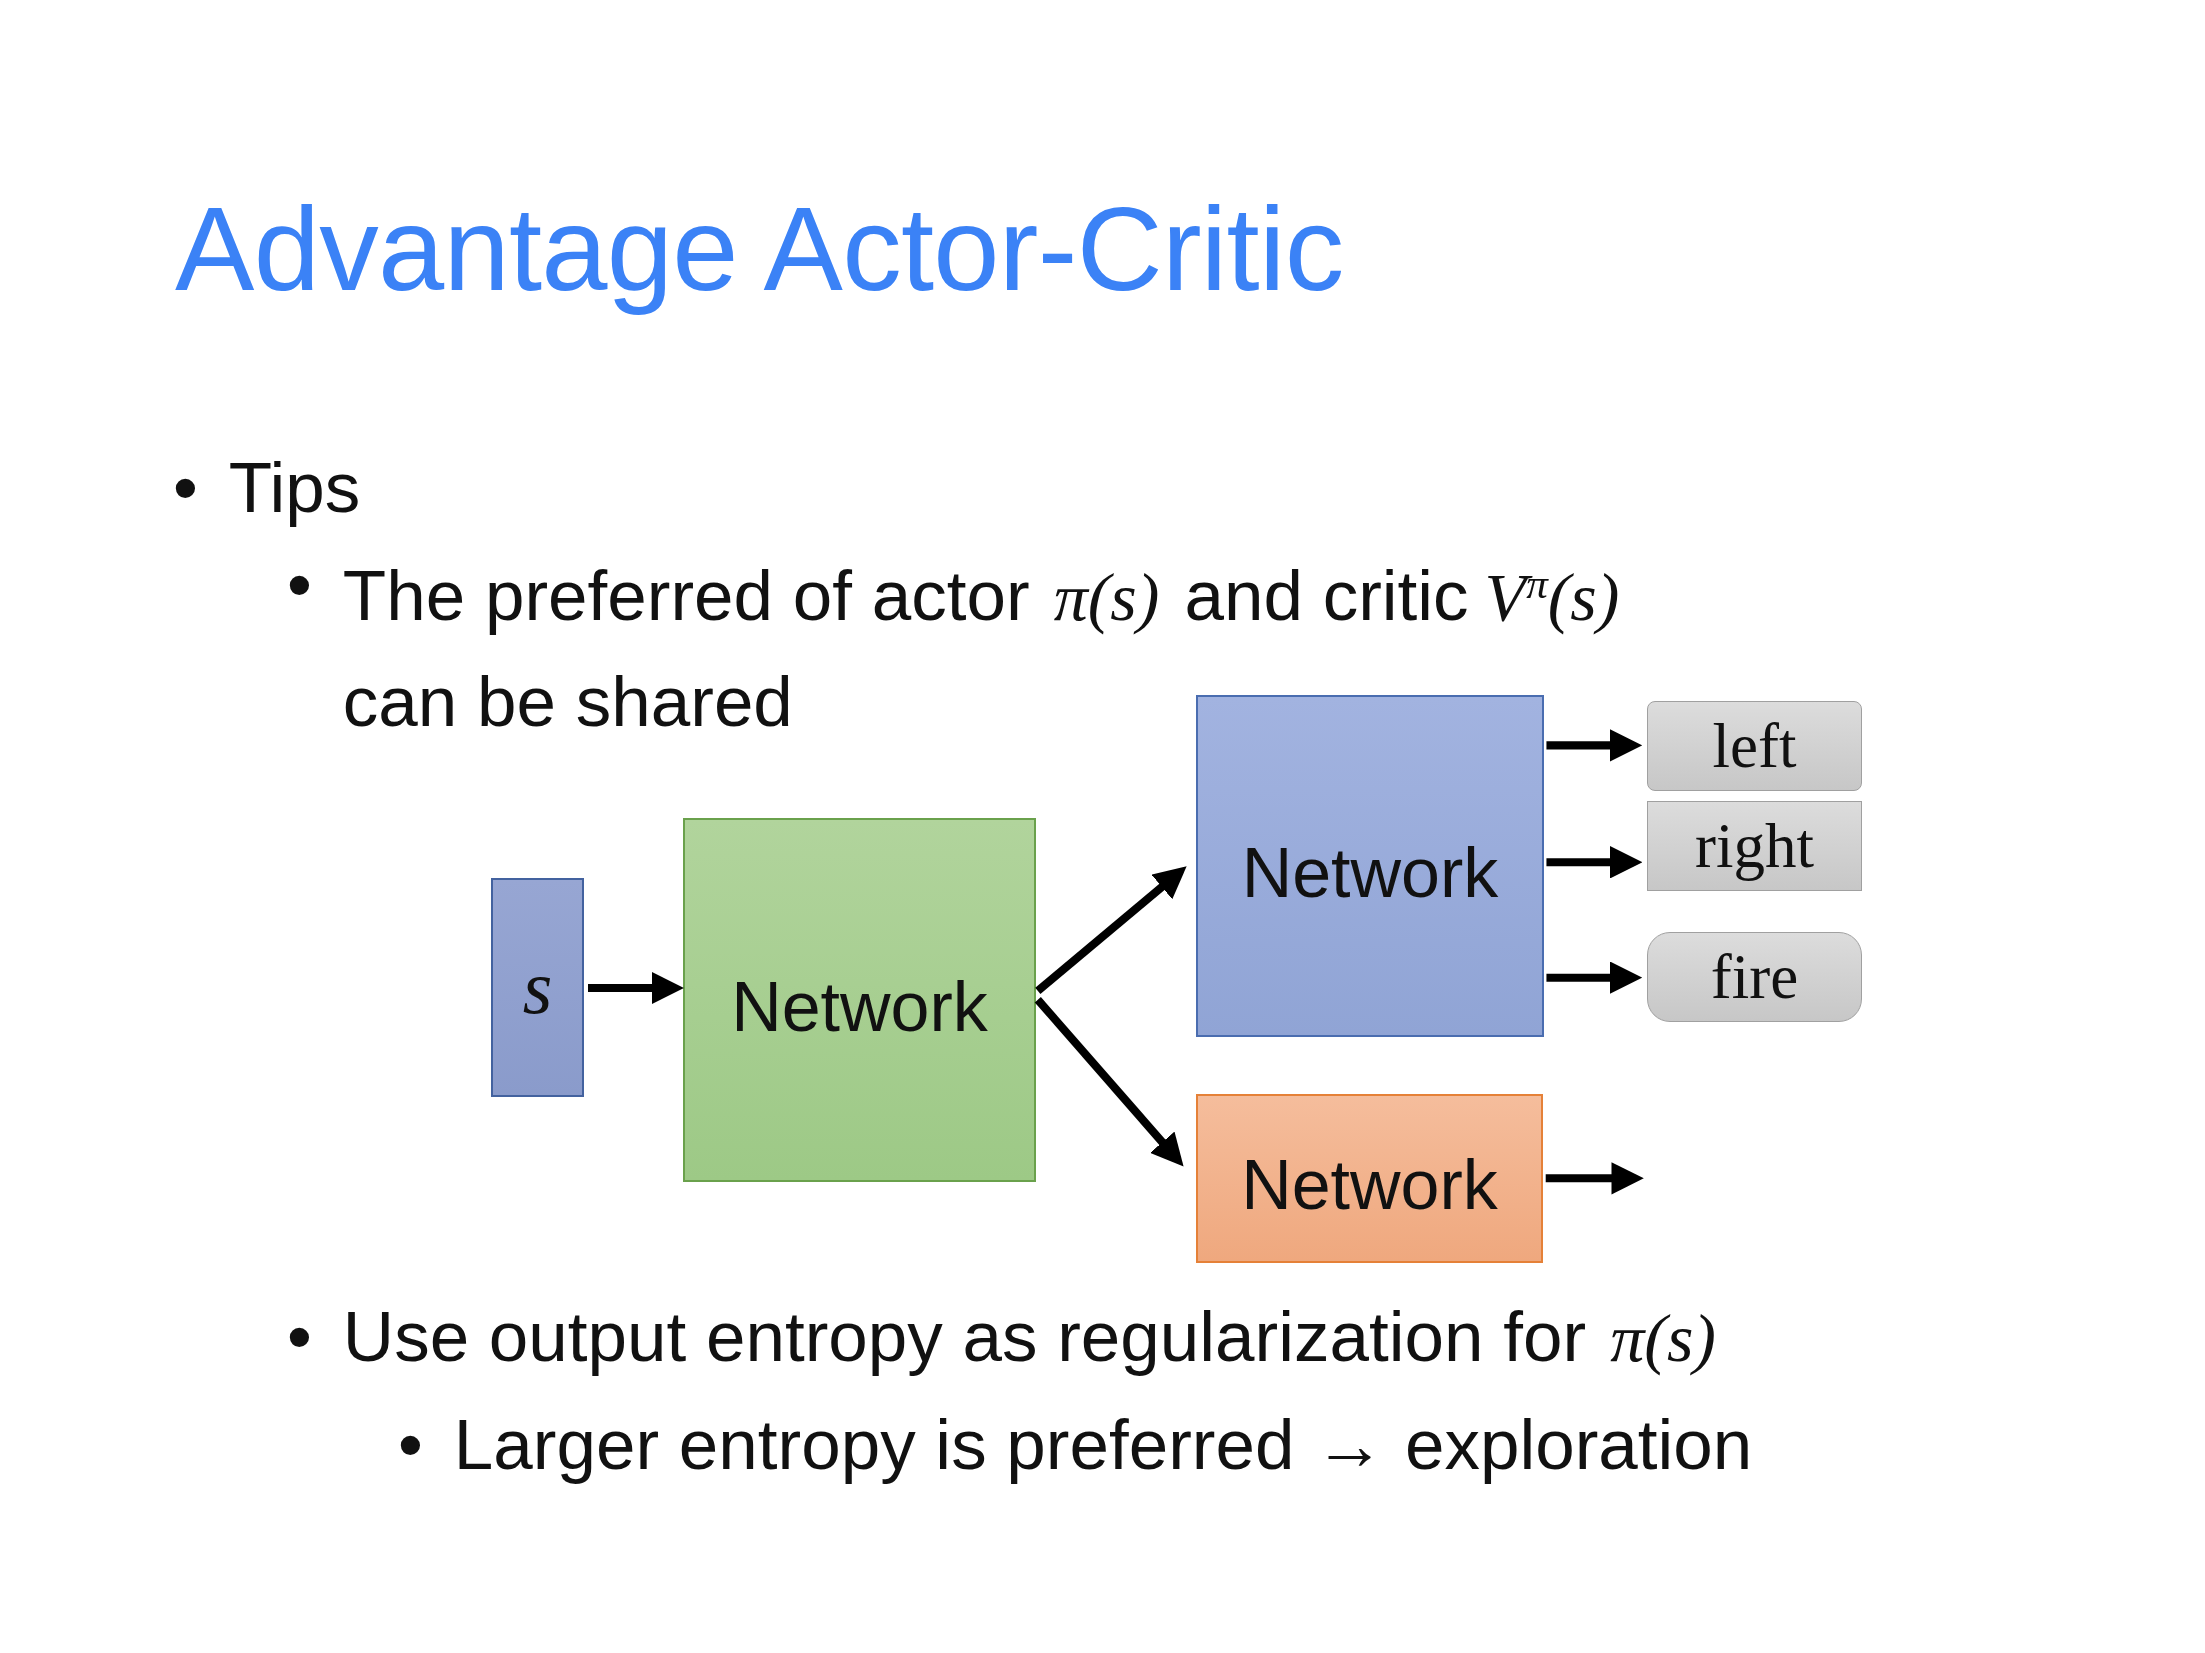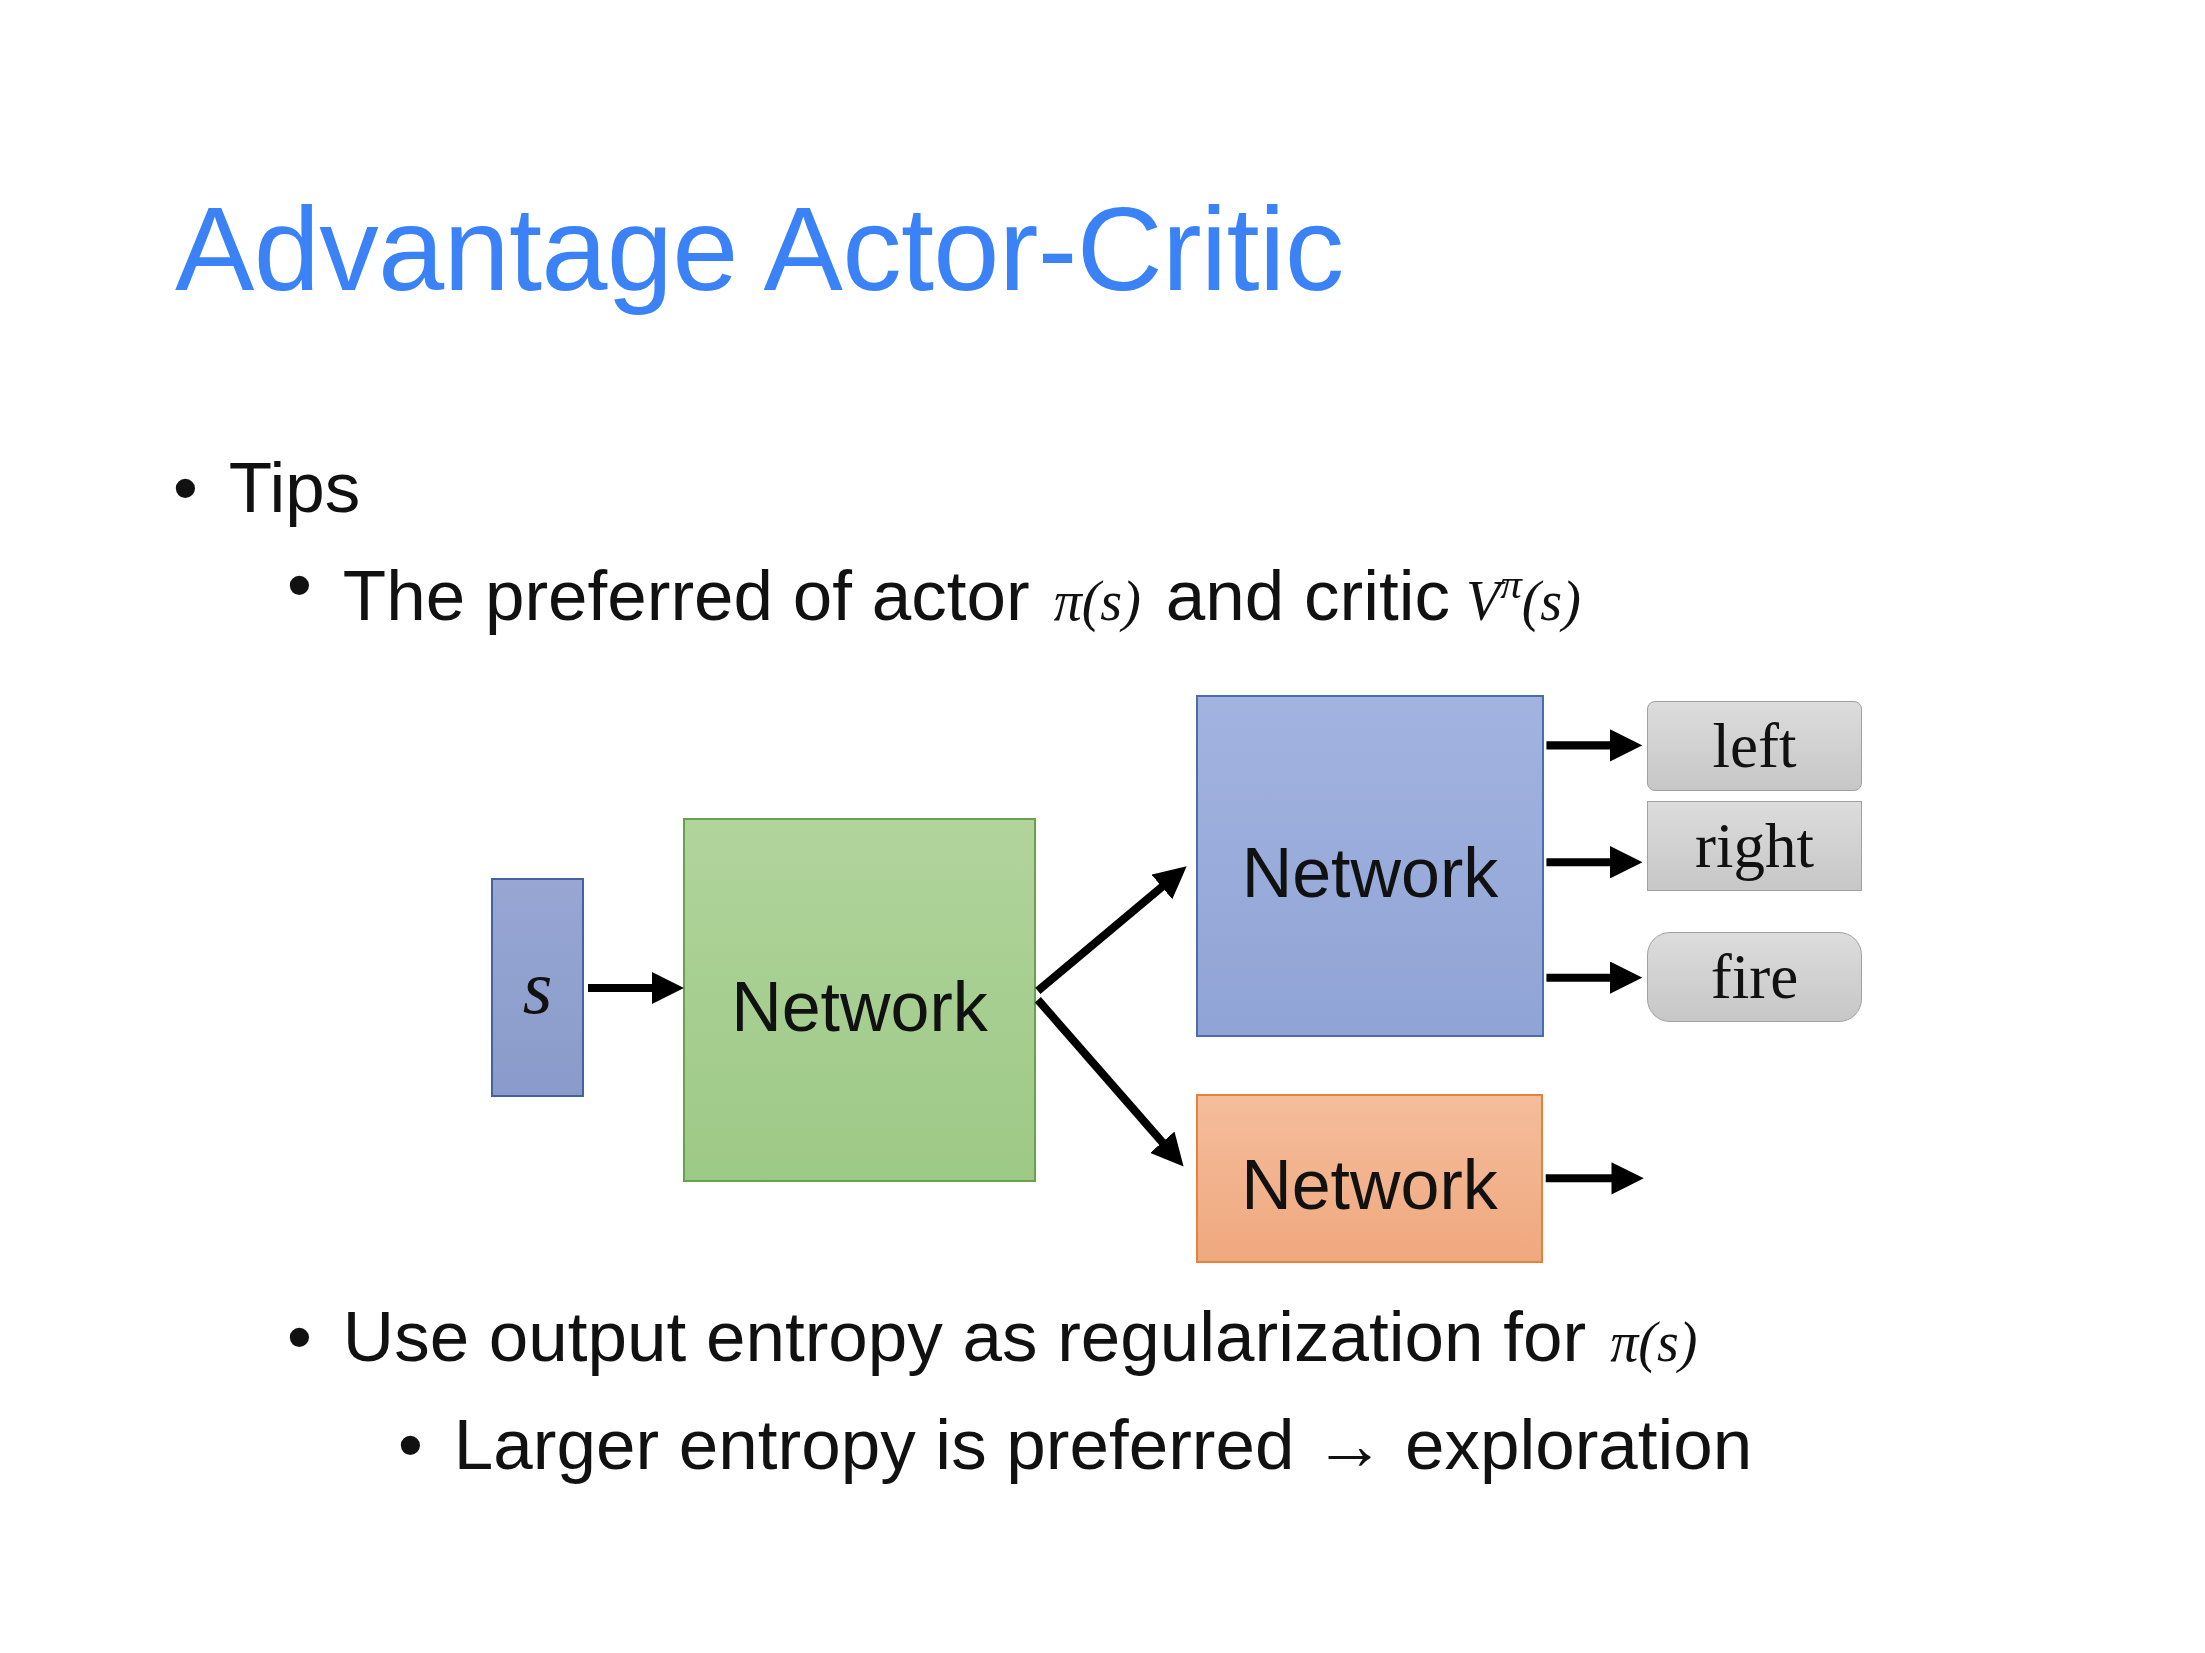--- a/index.html
+++ b/index.html
@@ -11,21 +11,21 @@
            font-size:119px; font-weight:400; letter-spacing:-0.7px;
            color:#3b82f6; white-space:nowrap; }
 
   .row { position:absolute; display:flex; align-items:flex-start;
          font-size:71px; line-height:1.05; white-space:nowrap; }
   .bullet { flex:0 0 auto; margin-right:31px; }
   .row-content { display:block; }
   .row-content .line { line-height:96px; white-space:nowrap; }
 
   .mathi { font-family:"Liberation Serif", serif; font-style:italic;
-           font-size:56px; }
+           font-size:68px; }
   .m-actor { margin-left:4.4px; margin-right:25px; }
   .m-gap { margin-left:16px; }
   .m-tail { margin-left:4.4px; }
   .msup { font-size:43px; position:relative; top:-0.52em; }
 
   
   .box { position:absolute; box-sizing:border-box;
          display:flex; align-items:center; justify-content:center; }
   .box-state { left:491px; top:878px; width:93px; height:219px;
                background:linear-gradient(180deg,#97a6d3 0%,#8a9bcb 100%);
@@ -70,20 +70,21 @@
     <span class="bullet">•</span>
     <span>Tips</span>
   </div>
 
   <div class="row" style="left:287px; top:548px;">
     <span class="bullet">•</span>
     <div class="row-content">
       <div class="line">
         <span>The preferred of actor </span><span class="mathi m-actor">π(s)</span><span>and critic</span><span class="mathgroup m-gap"><span class="mathi">V</span><span class="mathi msup">π</span><span class="mathi">(s)</span></span>
       </div>
+      <div class="line">can be shared</div>
     </div>
   </div>
 
   <div class="box box-state">
     <span class="state-label">s</span>
   </div>
 
   <div class="box box-shared">
     <span class="net-label">Network</span>
   </div>

